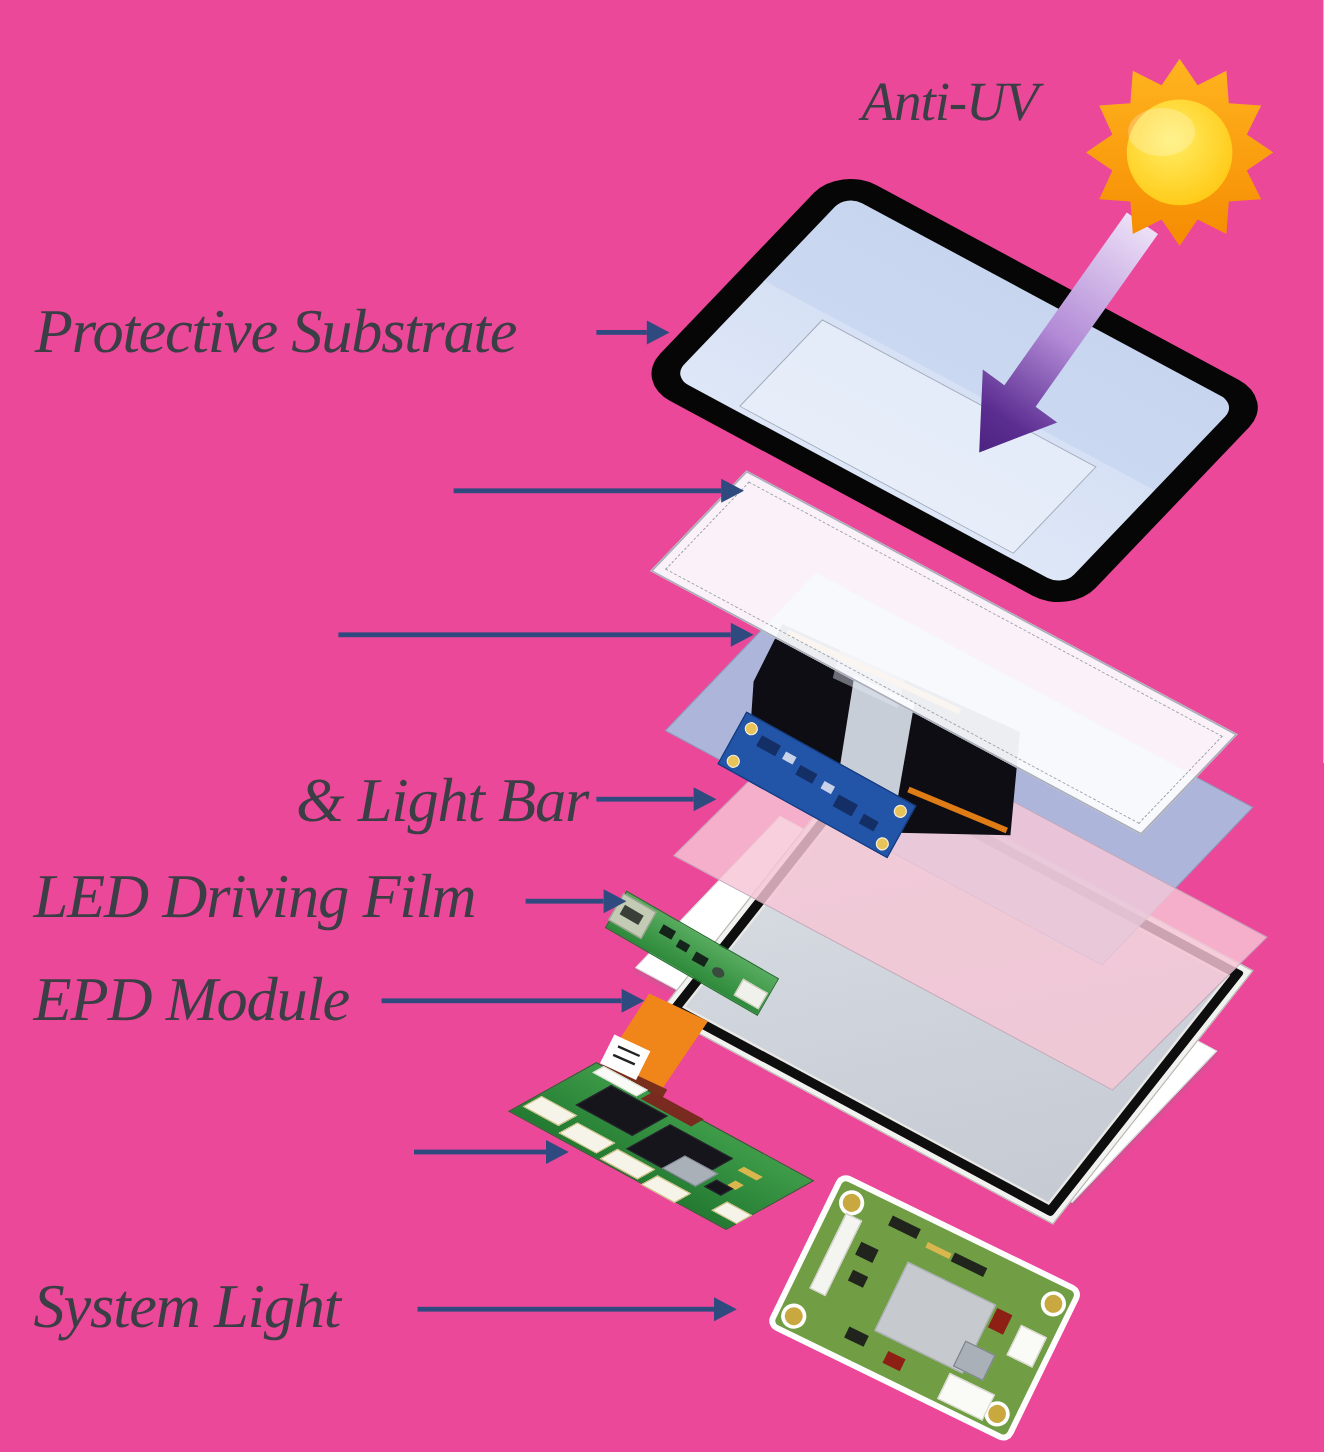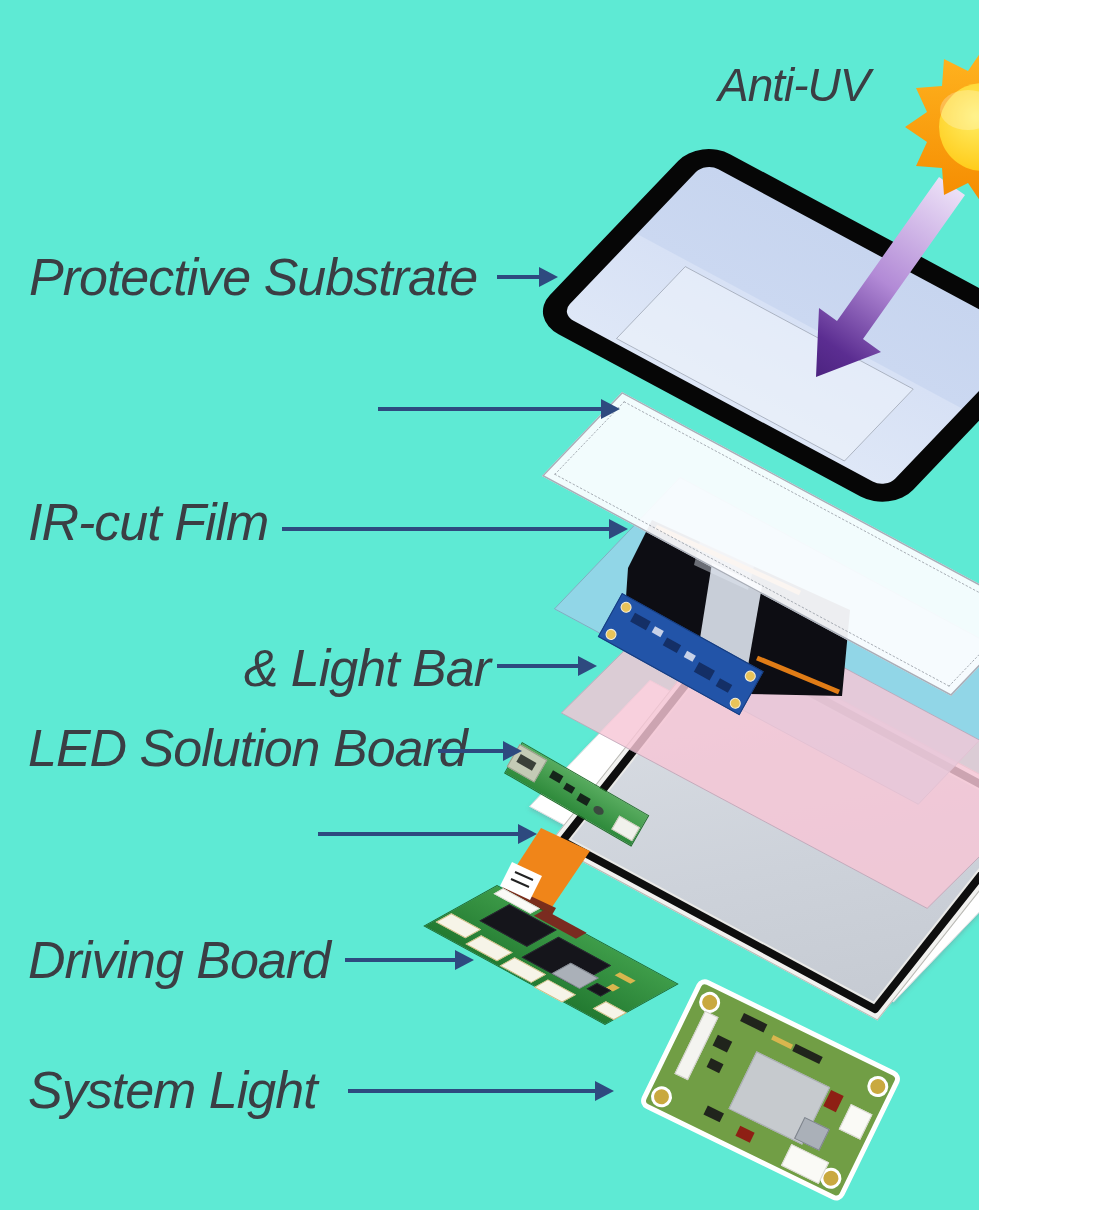--- a/index.html
+++ b/index.html
@@ -1,17 +1,17 @@
 <!DOCTYPE html>
 <html><head>
 <meta charset="utf-8">
 <style>
   html,body{margin:0;padding:0;background:#fff}
-  .stage{position:relative;width:979px;height:1210px;background:#5eead4;overflow:hidden;
-         font-family:Liberation Sans, sans-serif}
+  .stage{position:relative;width:1103px;height:1210px;background:#ec4899;overflow:hidden;
+         font-family:Liberation Serif, serif}
   .mtx{position:absolute;left:0;top:0;transform-origin:0 0}
   .abs{position:absolute}
 
   
   .lbl{position:absolute;font-style:italic;font-size:52px;line-height:60px;
        color:#3B3E44;white-space:nowrap;letter-spacing:-1px}
   .larrow{position:absolute;height:4px;background:#2E4A7F}
   .larrow::after{content:"";position:absolute;right:-19px;top:-8px;width:0;height:0;
        border-left:19px solid #2E4A7F;border-top:10px solid transparent;border-bottom:10px solid transparent}
 
@@ -213,30 +213,29 @@
     </g>
   </svg>
 
   <div class="antiuv">Anti-UV</div>
 
   <div class="lbl" style="left:29px;top:247px">Protective Substrate</div>
   <div class="larrow" style="left:497px;top:275px;width:42px"></div>
 
   <div class="larrow" style="left:378px;top:407px;width:223px"></div>
 
-  <div class="lbl" style="left:28px;top:492px">IR-cut Film</div>
   <div class="larrow" style="left:282px;top:527px;width:327px"></div>
 
   <div class="lbl" style="left:0;top:638px;width:490px;text-align:right">&amp; Light Bar</div>
   <div class="larrow" style="left:497px;top:664px;width:81px"></div>
 
-  <div class="lbl" style="left:28px;top:718px">LED Solution Board</div>
+  <div class="lbl" style="left:28px;top:718px">LED Driving Film</div>
   <div class="larrow" style="left:438px;top:749px;width:65px"></div>
 
+  <div class="lbl" style="left:28px;top:804px">EPD Module</div>
   <div class="larrow" style="left:318px;top:832px;width:200px"></div>
 
-  <div class="lbl" style="left:28px;top:930px">Driving Board</div>
   <div class="larrow" style="left:345px;top:958px;width:110px"></div>
 
   <div class="lbl" style="left:28px;top:1060px">System Light</div>
   <div class="larrow" style="left:348px;top:1089px;width:247px"></div>
 
 </div>
 
 </body></html>

